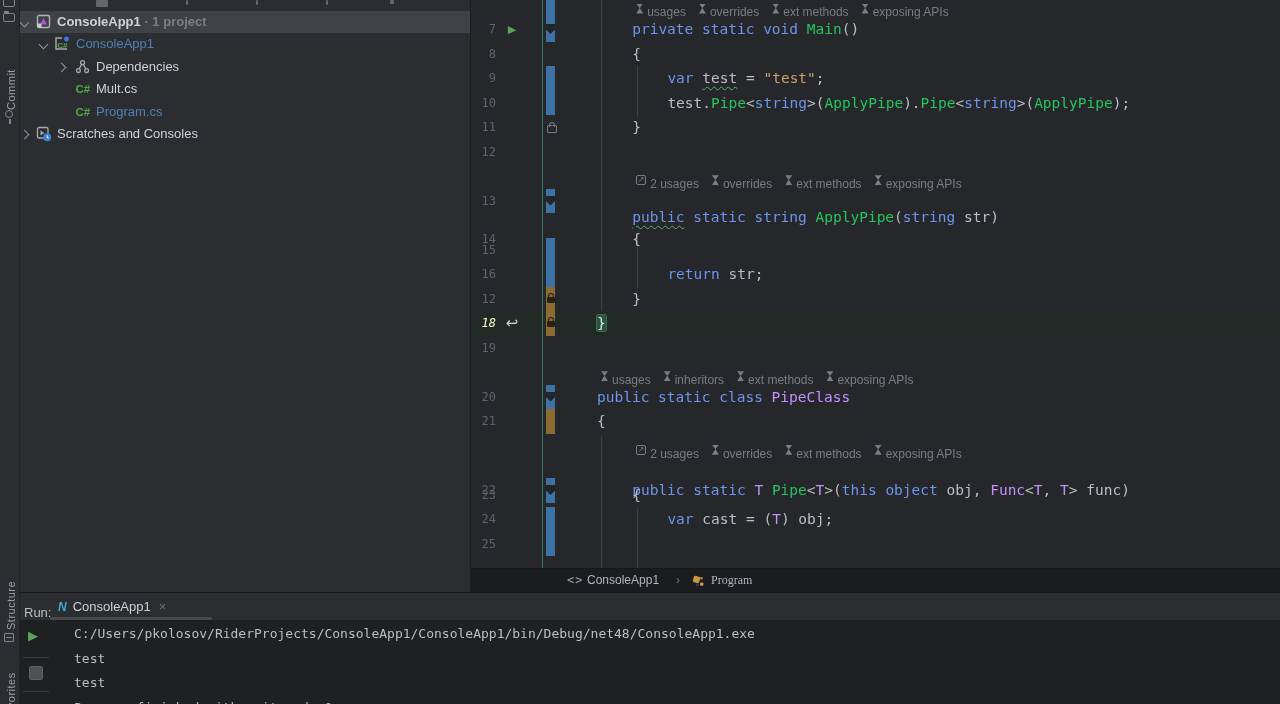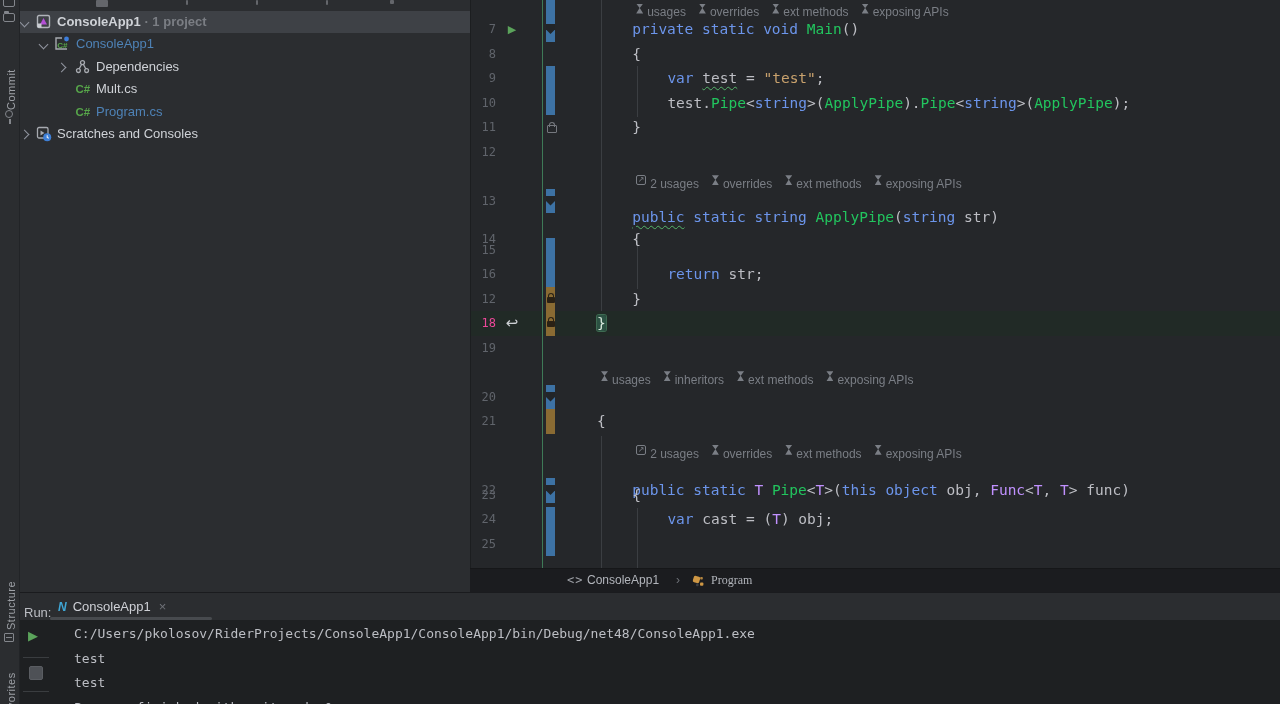--- a/index.html
+++ b/index.html
@@ -33,21 +33,21 @@
   .ticon{position:absolute;top:3px;width:16px;height:16px;}
   .ticon svg{display:block;}
   
   #editor{left:470px;top:0;width:810px;height:568px;background:#25272A;border-left:1px solid #1C1E20;overflow:hidden;}
   .guide{position:absolute;width:1px;background:#3B3E42;}
   #gvline{position:absolute;left:71px;top:0;width:1px;height:568px;background:#3E7A57;z-index:3;}
   .erow{position:absolute;left:0;right:0;height:24.5px;}
   .erow.cur{background:#212A26;}
   .ln{position:absolute;left:0;top:0;width:25px;text-align:right;font-family:"DejaVu Sans Mono",monospace;
       font-size:12px;color:#60646B;line-height:24.5px;}
-  .erow.cur .ln{color:#ec4899;}
+  .erow.cur .ln{color:#fef9c3;font-style:italic;}
   .gic{position:absolute;left:31px;top:0;width:20px;text-align:center;line-height:24.5px;}
   .runic{color:#5BA35B;font-size:11px;}
   .undic{color:#CDD0D4;font-size:15px;}
   .bar{position:absolute;left:75px;top:0;width:9px;height:24.5px;z-index:1;}
   .bar.blue{background:#3D72A4;}
   .bar.gold{background:#8A6B33;}
   .mark{position:absolute;left:75px;z-index:2;}
   .shield{top:7px;width:9px;height:10px;background:#222528;
           clip-path:polygon(0 0,100% 0,100% 55%,50% 100%,0 55%);}
   .lock{top:10px;left:75.5px;width:8px;height:6px;background:#2A2115;border-radius:1px;}
@@ -309,20 +309,21 @@
           <span class="lzitem">
             <span class="ic-hg"></span>
             <span class="lzlbl">exposing APIs</span>
           </span>
         </span>
       </div>
       <div class="erow" style="top: 384.5px; height: 24.5px;">
         <span class="bar blue"></span>
         <span class="mark shield"></span>
         <span class="ln">20</span>
+        <span class="codeln" style="left: 126px;"><span class="tok-k">public static class </span><span class="tok-c">PipeClass</span></span>
       </div>
       <div class="erow" style="top: 409px; height: 24.5px;">
         <span class="bar gold"></span>
         <span class="ln">21</span>
         <span class="codeln" style="left: 126px;"><span class="tok-t">{</span></span>
       </div>
       <div class="erow" style="top: 433.5px; height: 24.5px;">
         <span class="lens" style="left: 165.2px;">
           <span class="lzitem">
             <span class="ic-us">↗</span>

